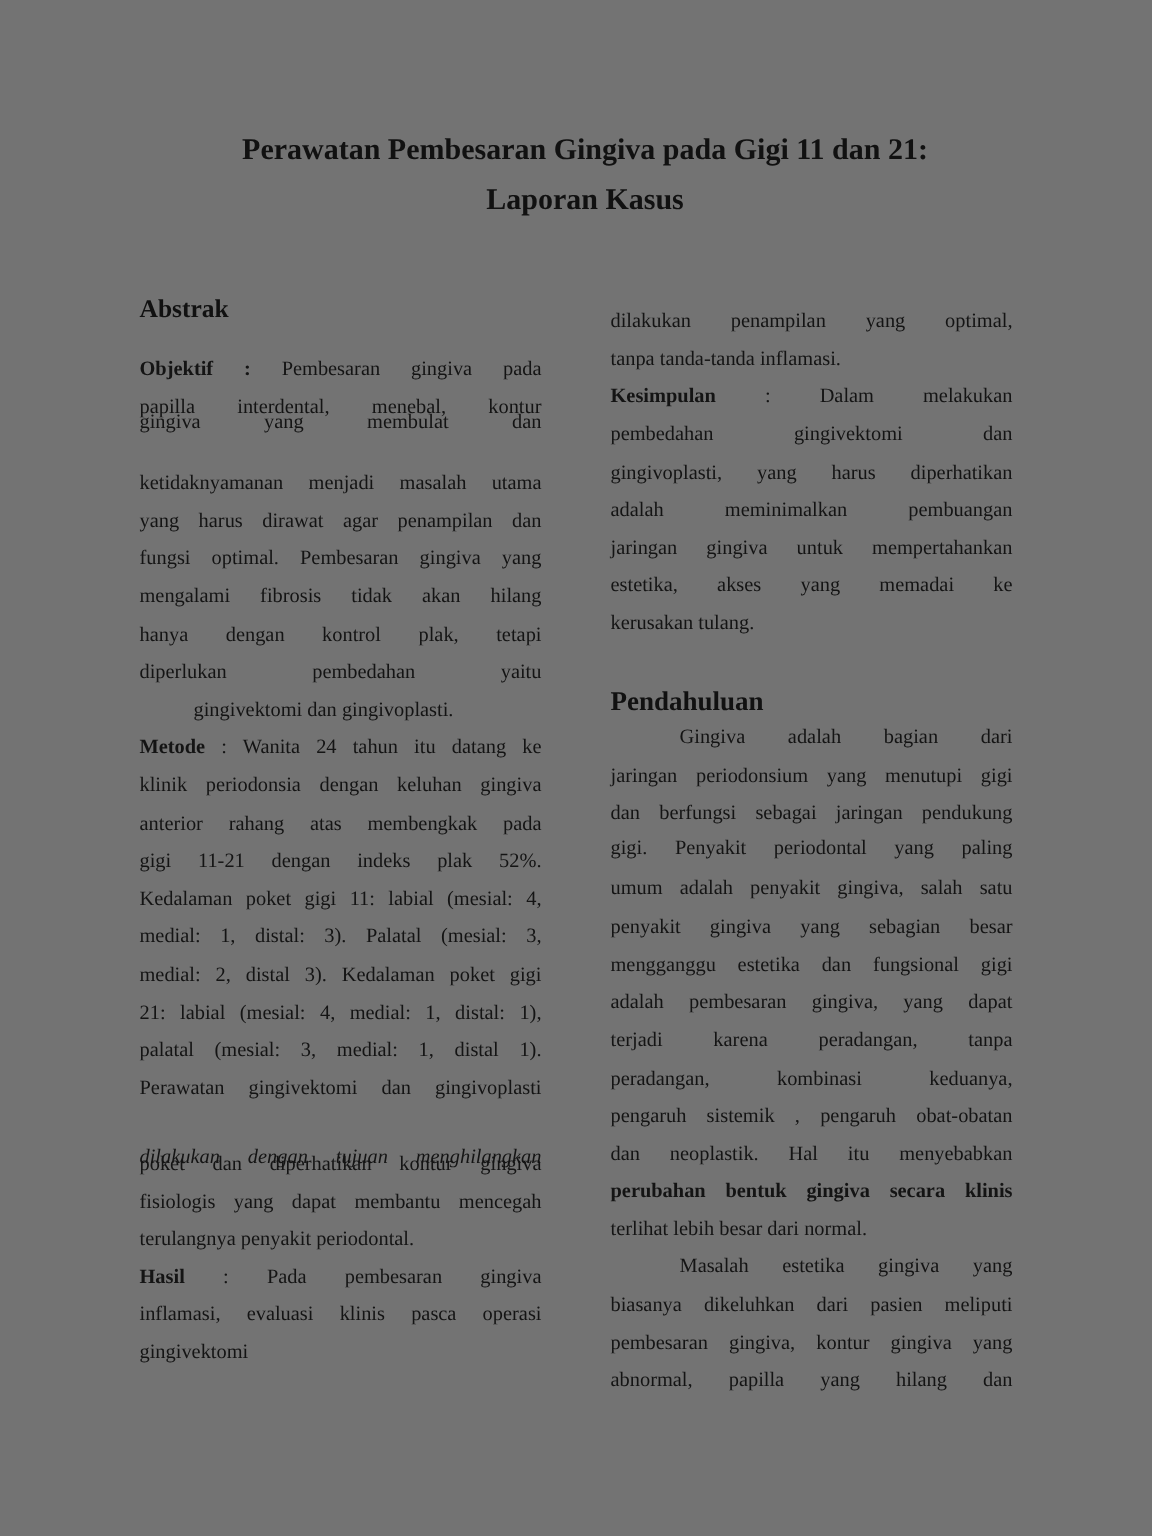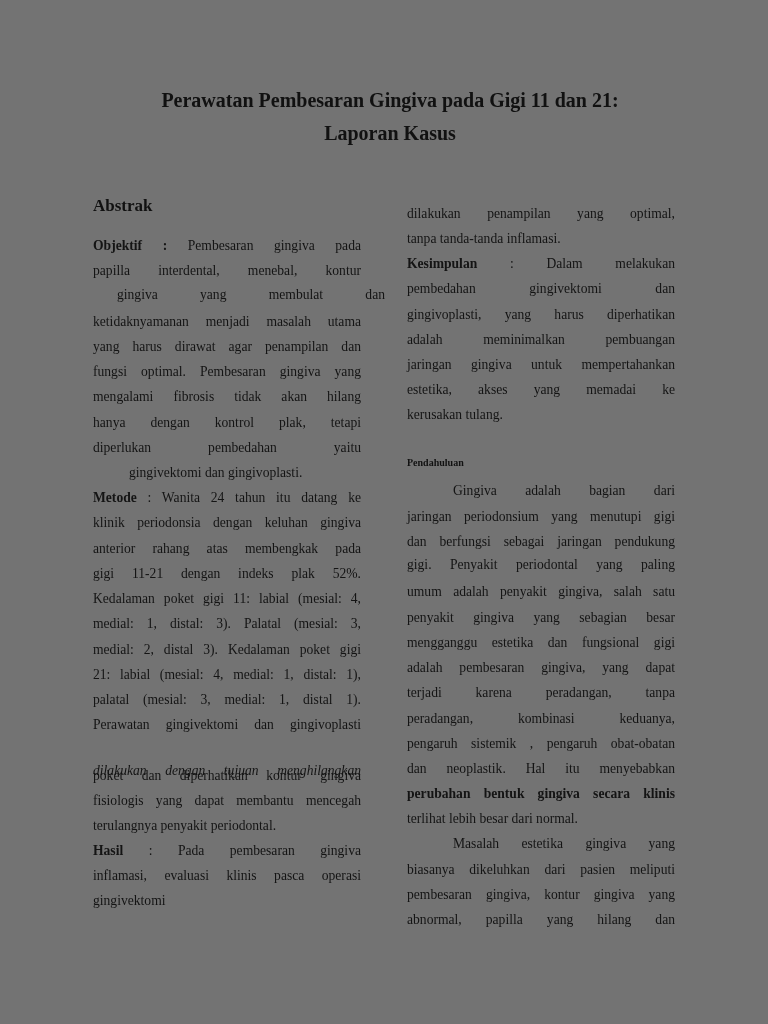--- a/index.html
+++ b/index.html
@@ -42,21 +42,21 @@
     .col.right { left: 407px; width: 268px; }
 
     .section-heading {
       position: absolute;
       left: 0;
       font-weight: bold;
       color: #111;
       white-space: nowrap;
     }
     .h-abstrak { font-size: 17px; top: 196px; }
-    .h-pendahuluan { font-size: 10px; top: 457px; }
+    .h-pendahuluan { font-size: 18px; top: 457px; }
 
     .line {
       position: absolute;
       left: 0;
       width: 268px;
       font-size: 13.6px;
       line-height: 18px;
       height: 18px;
       white-space: nowrap;
       text-align: justify;
@@ -78,21 +78,21 @@
 <div class="page">
 
   <div class="title l1">Perawatan Pembesaran Gingiva pada Gigi 11 dan 21:</div>
   <div class="title l2">Laporan Kasus</div>
 
   <div class="col left">
     <div class="section-heading h-abstrak">Abstrak</div>
 
     <div class="line" style="top:237px;"><span><b>Objektif</b> <b>:</b></span> <span>Pembesaran gingiva pada</span></div>
     <div class="line" style="top:262px;">papilla interdental, menebal, kontur</div>
-    <div class="line" style="top:286px;margin-left:24px;">gingiva yang membulat dan</div>
+    <div class="line" style="top:272px;">gingiva yang membulat dan</div>
     <div class="line" style="top:313px;">ketidaknyamanan menjadi masalah utama</div>
     <div class="line" style="top:338px;">yang harus dirawat agar penampilan dan</div>
     <div class="line" style="top:363px;">fungsi optimal. Pembesaran gingiva yang</div>
     <div class="line" style="top:388px;">mengalami fibrosis tidak akan hilang</div>
     <div class="line" style="top:414px;">hanya dengan kontrol plak, tetapi</div>
     <div class="line" style="top:439px;">diperlukan pembedahan yaitu</div>
     <div class="line last" style="top:464px;margin-left:36px;">gingivektomi dan gingivoplasti.</div>
 
     <div class="line" style="top:489px;"><span><b>Metode</b></span> <span>:</span> <span>Wanita 24 tahun itu datang ke</span></div>
     <div class="line" style="top:514px;">klinik periodonsia dengan keluhan gingiva</div>

